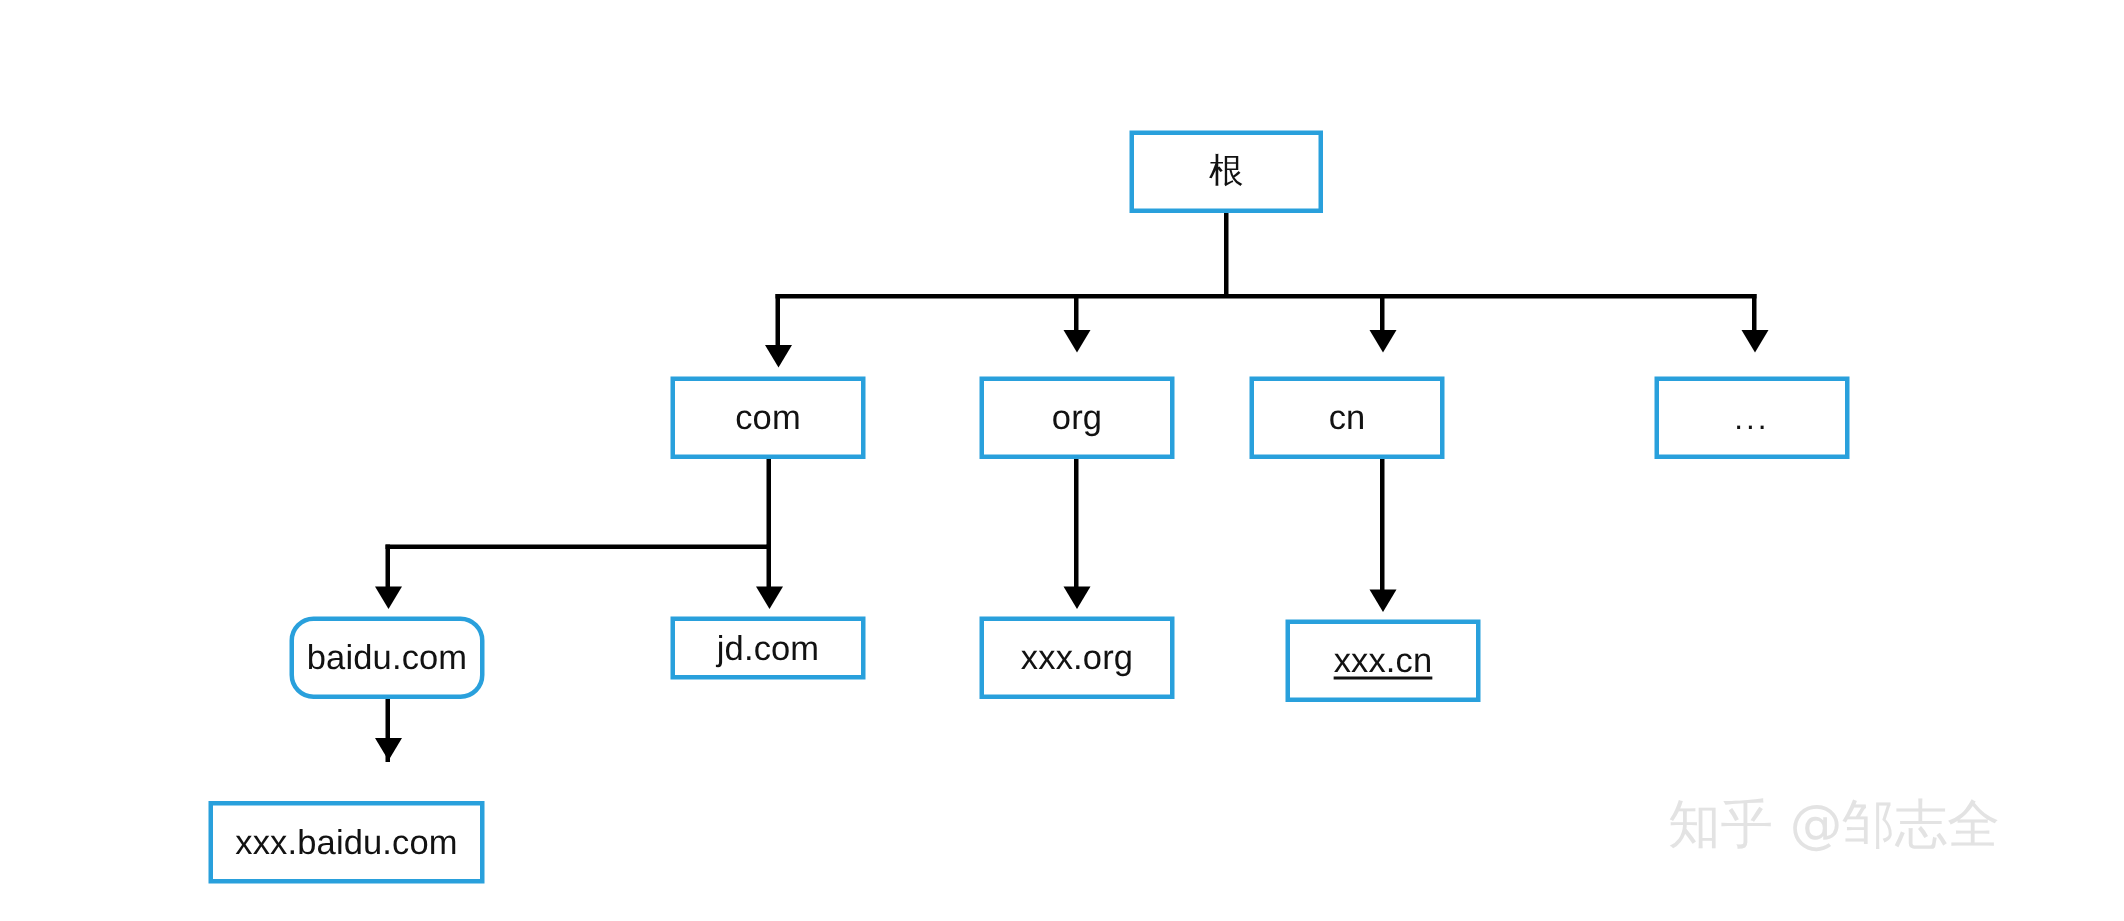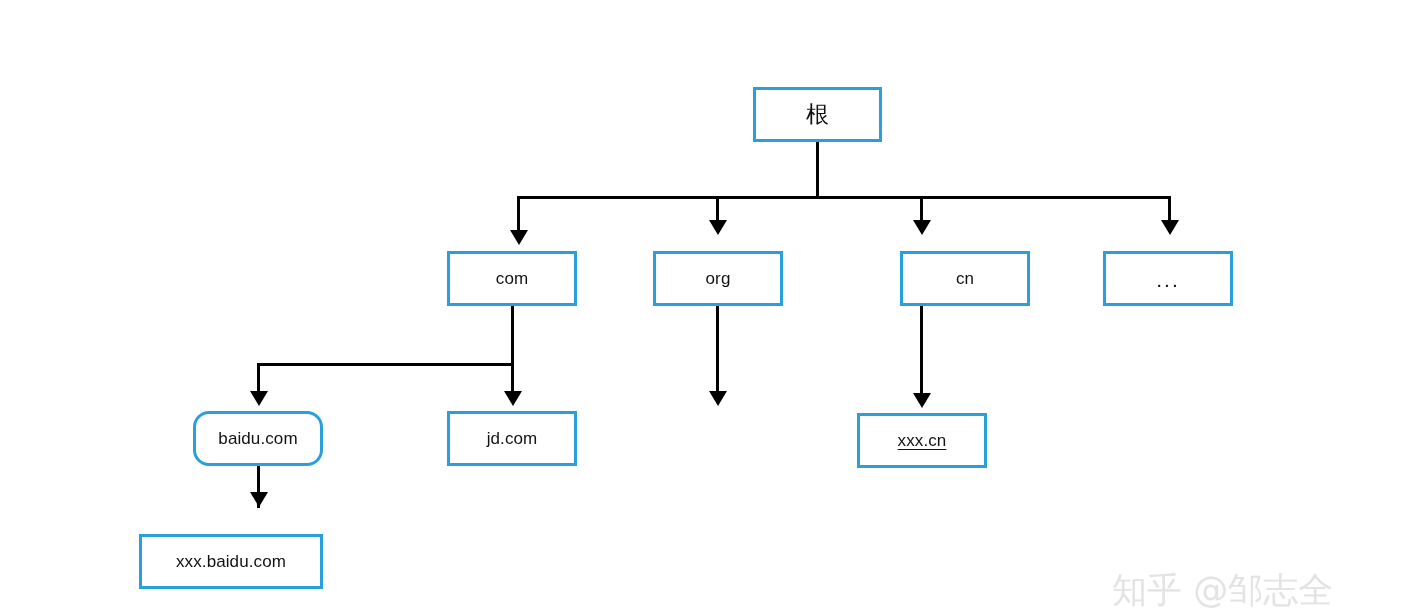--- a/index.html
+++ b/index.html
@@ -19,21 +19,21 @@
   }
   .node {
     position: absolute;
     box-sizing: border-box;
     border: 3px solid #29a0dc;
     background: #ffffff;
     display: flex;
     align-items: center;
     justify-content: center;
     color: #121212;
-    font-size: 17px;
+    font-size: 23px;
     line-height: 1;
     letter-spacing: 0.1px;
     white-space: nowrap;
     z-index: 3;
   }
   .node.cjk {
     font-family: "DejaVu Sans", "Liberation Sans", sans-serif;
     font-size: 23px;
   }
   .node .label {
@@ -108,21 +108,21 @@
   <div class="arrowhead" style="left:1161px; top:220px;"></div>
 
   <div class="node" style="left:447px; top:251px; width:130px; height:55px;">
     <span class="label">com</span>
   </div>
 
   <div class="node" style="left:653px; top:251px; width:130px; height:55px;text-align:center;">
     <span class="label">org</span>
   </div>
 
-  <div class="node" style="left:900px; top:251px; width:130px; height:55px;">
+  <div class="node" style="left:833px; top:251px; width:130px; height:55px;">
     <span class="label">cn</span>
   </div>
 
   <div class="node dots" style="left:1103px; top:251px; width:130px; height:55px;">
     <span class="label">...</span>
   </div>
 
   <div class="vline" style="left:511px; top:306px; height:59px;"></div>
   <div class="hline" style="left:257px; top:363px; width:257px;"></div>
 
@@ -135,31 +135,34 @@
   <div class="vline" style="left:716px; top:306px; height:87px;"></div>
   <div class="arrowhead" style="left:709px; top:391px;"></div>
 
   <div class="vline" style="left:920px; top:306px; height:89px;"></div>
   <div class="arrowhead" style="left:913px; top:393px;"></div>
 
   <div class="node" style="left:193px; top:411px; width:130px; height:55px;border-radius:16px;">
     <span class="label">baidu.com</span>
   </div>
 
-  <div class="node" style="left:447px; top:411px; width:130px; height:55px;">
+  <div class="node" style="left:447px; top:411px; width:130px; height:42px;">
     <span class="label">jd.com</span>
   </div>
 
+  <div class="node" style="left:653px; top:411px; width:130px; height:55px;">
+    <span class="label">xxx.org</span>
+  </div>
 
   <div class="node" style="left:857px; top:413px; width:130px; height:55px;">
     <span class="label underline">xxx.cn</span>
   </div>
 
   <div class="vline" style="left:257px; top:466px; height:42px;"></div>
   <div class="arrowhead" style="left:250px; top:492px;"></div>
 
   <div class="node" style="left:139px; top:534px; width:184px; height:55px;">
     <span class="label">xxx.baidu.com</span>
   </div>
 
-  <div class="watermark" style="left:1112px; top:533px;margin-top:40px;">知乎 @邹志全</div>
+  <div class="watermark" style="left:1112px; top:533px;">知乎 @邹志全</div>
 
 </div>
 
 </body></html>

